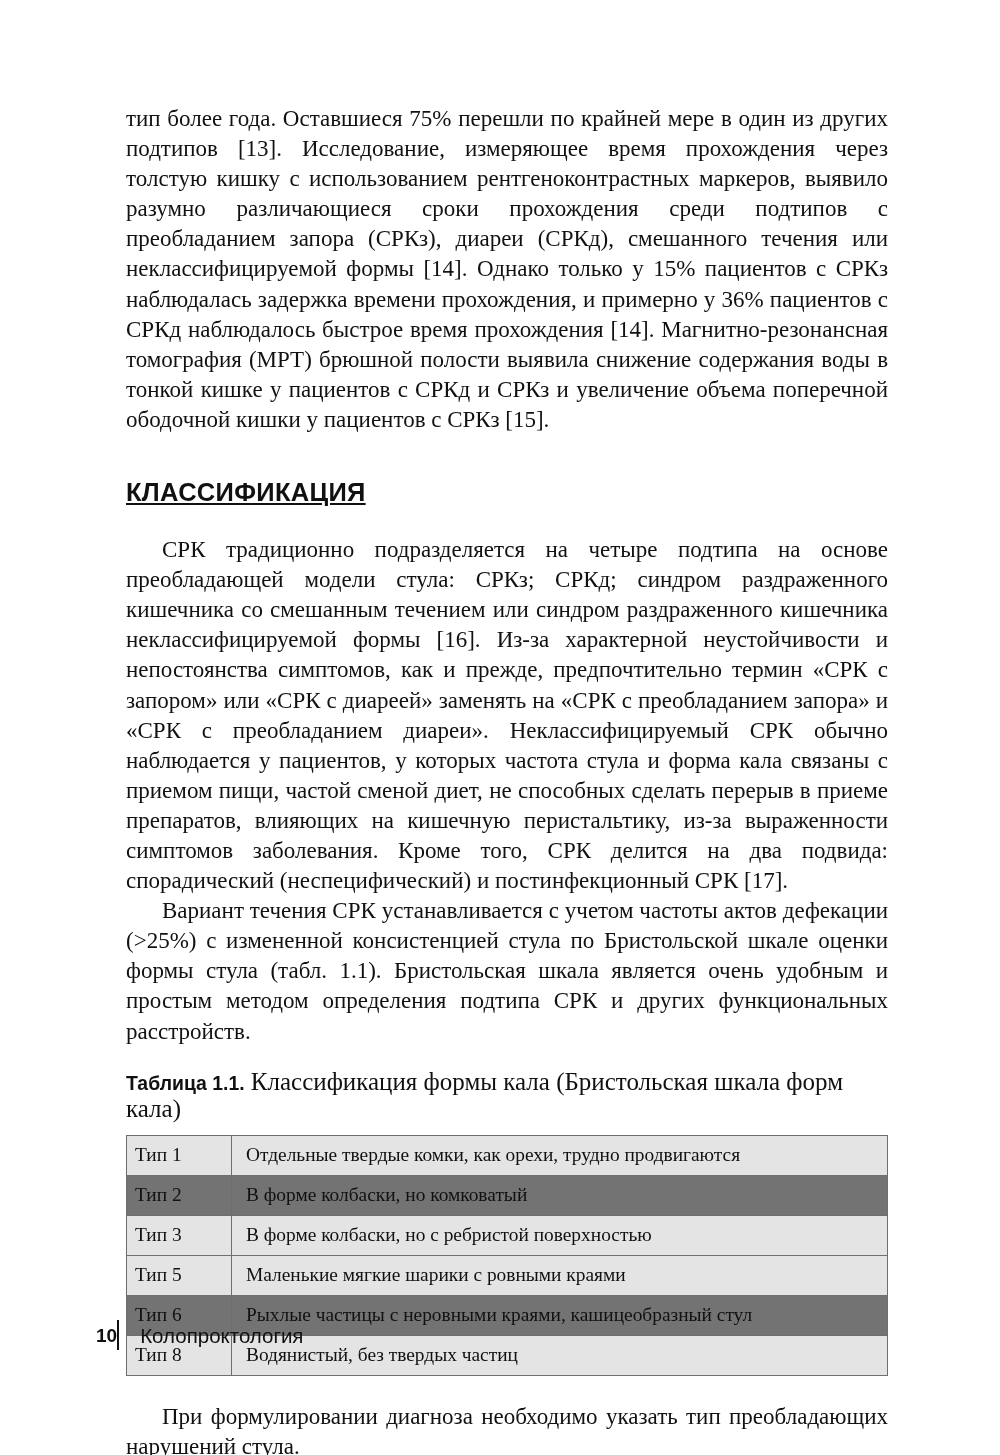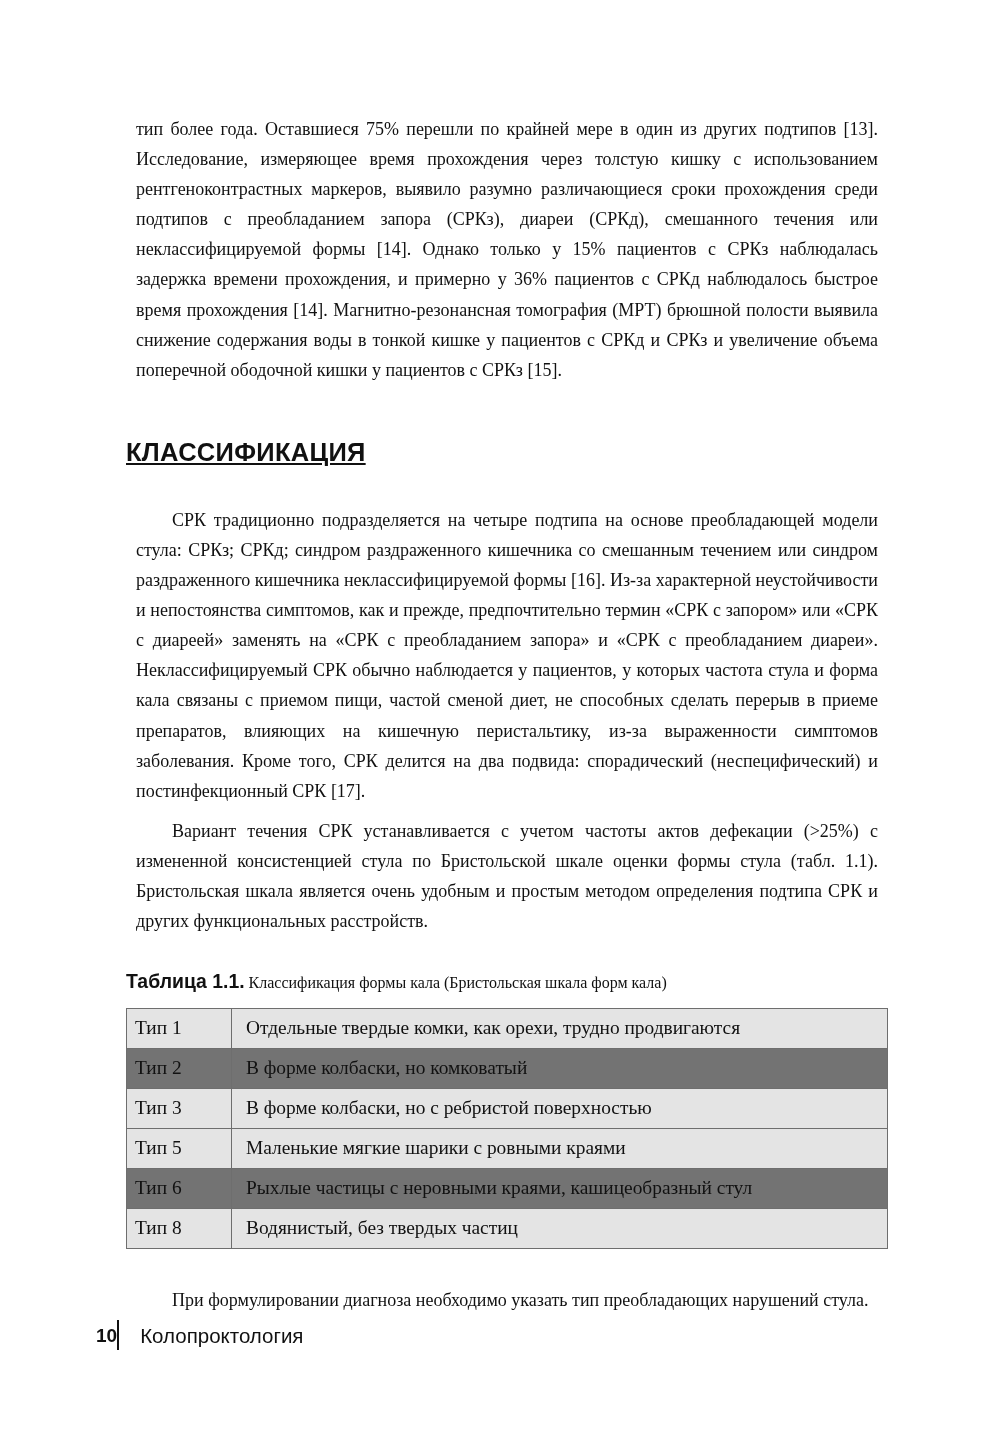--- a/index.html
+++ b/index.html
@@ -26,22 +26,22 @@
   }
 
   .content {
     position: absolute;
     left: 126px;
     top: 104px;
     width: 762px;
   }
 
   p.body-text {
-    margin: 10px;
-    font-size: 18px;
+    margin: 0;
+    font-size: 23px;
     line-height: 30.1px;
     text-align: justify;
     text-justify: inter-word;
     hyphens: manual;
     color: #111111;
   }
   p.body-text.indent {
     text-indent: 36px;
   }
   p.body-text + p.body-text {
@@ -71,21 +71,21 @@
     line-height: 26px;
     color: #111111;
   }
   .table-caption .caption-label {
     font-family: "Liberation Sans", "DejaVu Sans", sans-serif;
     font-weight: bold;
     font-size: 19.4px;
   }
   .table-caption .caption-text {
     font-family: "Liberation Serif", "DejaVu Serif", serif;
-    font-size: 16px;
+    font-size: 25px;
   }
 
   table.bristol-table {
     width: 762px;
     border-collapse: collapse;
     margin-top: 12px;
     table-layout: fixed;
     border: 1px solid #6e6e6e;
   }
   table.bristol-table td {

